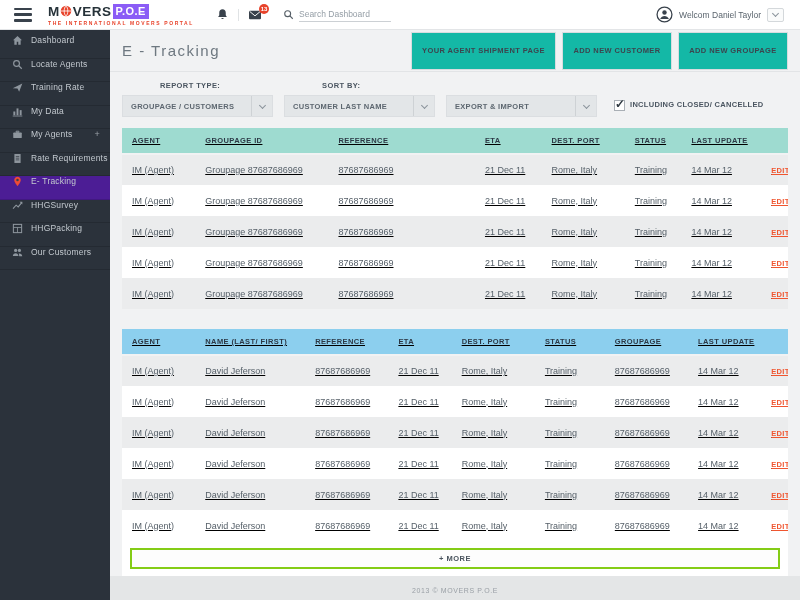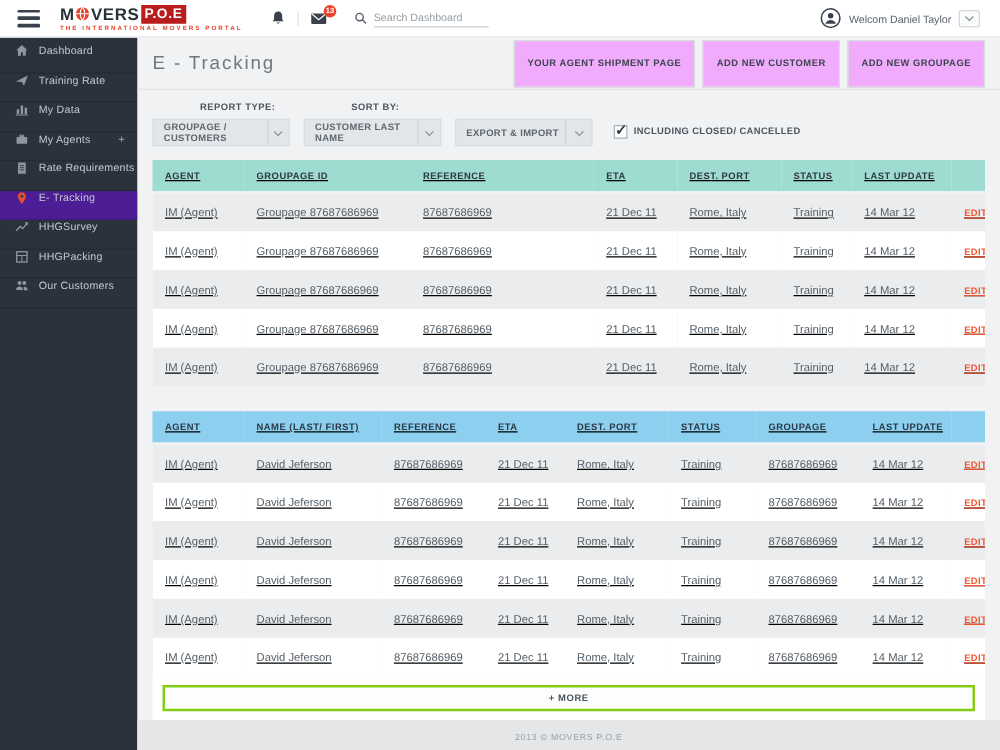--- a/index.html
+++ b/index.html
@@ -6,21 +6,21 @@
   html,body { width:800px; height:600px; overflow:hidden; }
   body { font-family:"Liberation Sans", sans-serif; background:#f1f2f3; position:relative; }
 
   
   .topbar { position:absolute; top:0; left:0; right:0; height:30px; background:#fff;
             border-bottom:1px solid #e3e5e7; display:flex; align-items:center; z-index:5; padding:0 10px; }
   .burger { width:18px; height:14px; display:flex; flex-direction:column; justify-content:space-between; cursor:pointer; margin:0 8px 0 4px; }
   .burger i { display:block; height:2.5px; background:#39424c; border-radius:1px; }
   .logo { display:flex; flex-direction:column; margin-left:8px; }
   .logo-line { display:flex; align-items:center; font-weight:bold; font-size:13.5px; color:#263239; letter-spacing:0.5px; }
-  .logo-badge { background:#b91c1c; color:#fff; font-size:11px; padding:1px 3px 2px; margin-left:1px; letter-spacing:0.5px; }
+  .logo-badge { background:#8b5cf6; color:#fff; font-size:11px; padding:1px 3px 2px; margin-left:1px; letter-spacing:0.5px; }
   .logo-tag { font-size:5px; color:#e8432b; font-weight:bold; letter-spacing:1.6px; margin-top:1px; }
   .top-icons { display:flex; align-items:center; margin-left:22px; gap:9px; }
   .icon-btn { position:relative; display:flex; align-items:center; cursor:pointer; }
   .v-sep { width:1px; height:12px; background:#e0e3e5; }
   .badge { position:absolute; top:-5px; right:-7px; background:#e8432b; color:#fff; font-size:6px;
            min-width:10px; height:10px; border-radius:5px; display:flex; align-items:center; justify-content:center; padding:0 1px; font-weight:bold; }
   .search-wrap { display:flex; align-items:center; gap:5px; margin-left:12px; }
   .search-wrap input { border:none; outline:none; border-bottom:1px solid #ccd0d4; font-size:8.5px;
                        width:92px; padding:2px 0; color:#555; background:transparent; font-family:"Liberation Sans", sans-serif; }
   .search-wrap input::placeholder { color:#959ea6; }
@@ -38,28 +38,28 @@
   .nav-item .nav-icon { width:11px; height:11px; margin-right:8px; color:#8e969e; flex:none; display:flex; }
   .nav-item.active { background:#4c1d95; }
   .nav-item.active .nav-icon { color:#ee4b35; }
   .nav-plus { margin-left:auto; padding-right:10px; color:#9aa1a8; font-size:9px; }
 
   
   .main { position:absolute; top:30px; left:110px; right:0; bottom:0; display:flex; flex-direction:column; background:#f1f2f3; }
   .page-head { height:42px; flex:none; border-bottom:1px solid #e2e4e6; display:flex; align-items:center; padding:0 12px; }
   .page-title { font-size:15px; color:#6e7880; font-weight:400; letter-spacing:1.5px; }
   .head-actions { margin-left:auto; display:flex; gap:6px; }
-  .btn-outline { background:#f0abfc; border:1px solid #d9dcdf; height:38px; padding:0 10px; min-width:110px;
+  .btn-outline { background:#14b8a6; border:1px solid #d9dcdf; height:38px; padding:0 10px; min-width:110px;
                  font-size:7.5px; font-weight:bold; color:#3c454e; letter-spacing:0.4px; cursor:pointer;
                  font-family:"Liberation Sans", sans-serif; }
 
   .filters { padding:9px 12px 11px; display:flex; align-items:flex-end; }
   .filter-group { display:flex; flex-direction:column; margin-right:11px; }
   .filter-label { font-size:7.5px; font-weight:bold; color:#4a5560; letter-spacing:0.4px; margin-bottom:5px;padding-left:38px; }
-  .dd { width:110px; height:22px; background:#e3e6e8; border:1px solid #dbdee1; display:flex; align-items:center;
+  .dd { width:151px; height:22px; background:#e3e6e8; border:1px solid #dbdee1; display:flex; align-items:center;
         padding-left:8px; font-size:7.5px; font-weight:bold; color:#5d6770; letter-spacing:0.3px; cursor:pointer; }
   .dd .dd-chev { margin-left:auto; width:21px; align-self:stretch; border-left:1px solid #ced2d5;
                  display:flex; align-items:center; justify-content:center; }
   .check-group { display:flex; align-items:flex-start; gap:5px; margin-left:6px; margin-bottom:6px; }
   .check { width:11px; height:11px; background:#fff; border:1px solid #a9afb5; position:relative; cursor:pointer; flex:none; }
   .check.checked::after { content:"\2713"; position:absolute; left:0px; top:-4px; font-size:12px; color:#2e3840; font-weight:bold; }
   .check-label { font-size:7.5px; font-weight:bold; color:#4a5560; letter-spacing:0.3px; }
 
   
   table.tbl { width:calc(100% - 24px); margin:0 12px; border-collapse:collapse; table-layout:fixed;text-decoration:underline; }
@@ -150,20 +150,29 @@
 </div>
 
 <div class="sidebar">
   <div class="nav-item">
     <span class="nav-icon">
         <svg width="11" height="11" viewBox="0 0 16 16" fill="currentColor">
           <path d="M8 1.5L1.5 7.6h1.9V14h3.5V9.8h2.2V14h3.5V7.6h1.9z"></path>
         </svg>
       </span>
     <span>Dashboard</span>
+  </div>
+  <div class="nav-item">
+    <span class="nav-icon">
+        <svg width="11" height="11" viewBox="0 0 16 16">
+          <circle cx="6.6" cy="6.6" r="4.2" fill="none" stroke="currentColor" stroke-width="1.7"></circle>
+          <path d="M9.8 9.8l4.4 4.4" stroke="currentColor" stroke-width="1.7"></path>
+        </svg>
+      </span>
+    <span>Locate Agents</span>
   </div>
   <div class="nav-item">
     <span class="nav-icon">
         <svg width="11" height="11" viewBox="0 0 16 16" fill="currentColor">
           <path d="M1 9l14-7-4.6 12-2.4-4.4L1 9z"></path>
         </svg>
       </span>
     <span>Training Rate</span>
   </div>
   <div class="nav-item">

